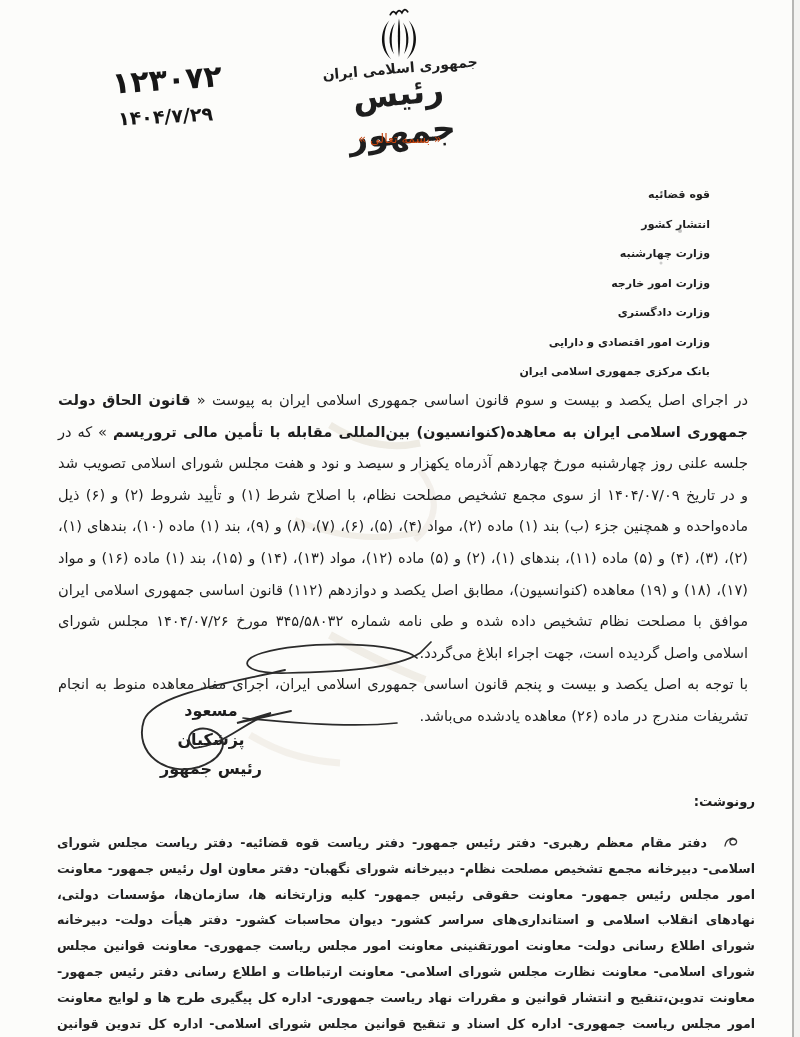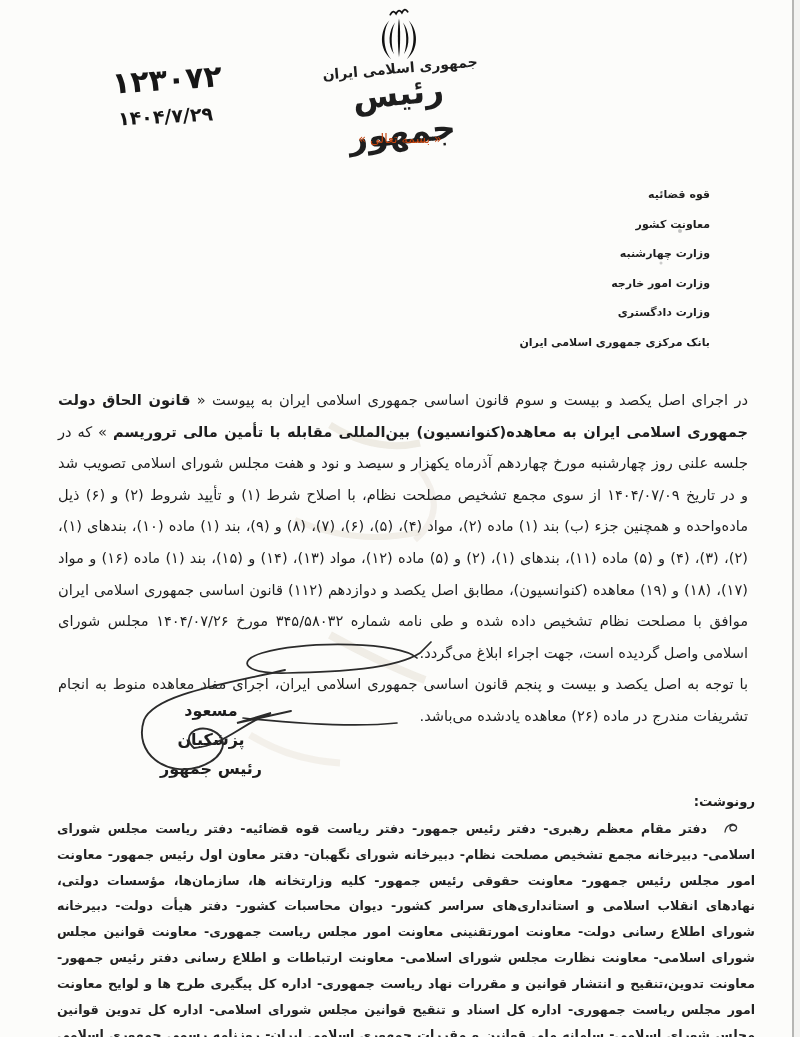--- a/index.html
+++ b/index.html
@@ -42,21 +42,21 @@
   .body-text p{margin:0;}
   .body-text b{font-weight:bold;}
 
   
   .signature{position:absolute; left:148px; top:696px; width:126px; text-align:center;
     font-weight:bold; font-size:16px; line-height:29px; z-index:2;}
   .pen-marks{position:absolute; left:95px; top:626px; width:410px; height:170px; z-index:3;}
 
   
   .cc{position:absolute; top:794px; right:45px; left:57px; z-index:2;}
-  .cc-label{font-weight:bold; font-size:13.2px; margin-bottom:7px; text-align:right;}
+  .cc-label{font-weight:bold; font-size:13.2px; margin-bottom:21px; text-align:right;}
   .cc-text{margin:0; font-size:12.6px; font-weight:bold; line-height:25.8px; text-align:justify; color:#222;}
   .cc-bullet{display:inline-block; width:48px; height:15px; vertical-align:-2px; text-align:center;}
 
   
   .artifacts{position:absolute; inset:0; z-index:1; pointer-events:none;}
 </style>
 </head>
 <body>
 
 <div class="page">
@@ -83,24 +83,25 @@
     <path d="M40,15 C50,25 51,45 38,55 C47,45 47,25 40,15 Z" fill="#111"></path>
   </svg>
   <div class="republic-line">جمهوری اسلامی ایران</div>
   <div class="office-title">رئیس جمهور</div>
   <div class="bismillah">« بسمه تعالی »</div>
   <div class="ref-number">۱۲۳۰۷۲</div>
   <div class="ref-date">۱۴۰۴/۷/۲۹</div>
 
   <div class="recipients">
     <div>قوه قضائیه</div>
-    <div>معاونت کشور</div>
+    <div>انتشار کشور</div>
     <div>وزارت چهارشنبه</div>
     <div>وزارت امور خارجه</div>
     <div>وزارت دادگستری</div>
+    <div>وزارت امور اقتصادی و دارایی</div>
     <div>بانک مرکزی جمهوری اسلامی ایران</div>
   </div>
 
   <div class="body-text">
     <p><span>در اجرای اصل یکصد و بیست و سوم قانون اساسی جمهوری اسلامی ایران به پیوست « </span><b>قانون الحاق دولت جمهوری اسلامی ایران به معاهده(کنوانسیون) بین‌المللی مقابله با تأمین مالی تروریسم</b><span> » که در جلسه علنی روز چهارشنبه مورخ چهاردهم آذرماه یکهزار و سیصد و نود و هفت مجلس شورای اسلامی تصویب شد و در تاریخ ۱۴۰۴/۰۷/۰۹ از سوی مجمع تشخیص مصلحت نظام، با اصلاح شرط (۱) و تأیید شروط (۲) و (۶) ذیل ماده‌واحده و همچنین جزء (ب) بند (۱) ماده (۲)، مواد (۴)، (۵)، (۶)، (۷)، (۸) و (۹)، بند (۱) ماده (۱۰)، بندهای (۱)، (۲)، (۳)، (۴) و (۵) ماده (۱۱)، بندهای (۱)، (۲) و (۵) ماده (۱۲)، مواد (۱۳)، (۱۴) و (۱۵)، بند (۱) ماده (۱۶) و مواد (۱۷)، (۱۸) و (۱۹) معاهده (کنوانسیون)، مطابق اصل یکصد و دوازدهم (۱۱۲) قانون اساسی جمهوری اسلامی ایران موافق با مصلحت نظام تشخیص داده شده و طی نامه شماره ۳۴۵/۵۸۰۳۲ مورخ ۱۴۰۴/۰۷/۲۶ مجلس شورای اسلامی واصل گردیده است، جهت اجراء ابلاغ می‌گردد.</span></p>
     <p>با توجه به اصل یکصد و بیست و پنجم قانون اساسی جمهوری اسلامی ایران، اجرای مفاد معاهده منوط به انجام تشریفات مندرج در ماده (۲۶) معاهده یادشده می‌باشد.</p>
   </div>
 
   <svg class="pen-marks" viewBox="0 0 410 170" xmlns="http://www.w3.org/2000/svg">
     <g stroke="#2b2b2b" fill="none" stroke-linecap="round">

